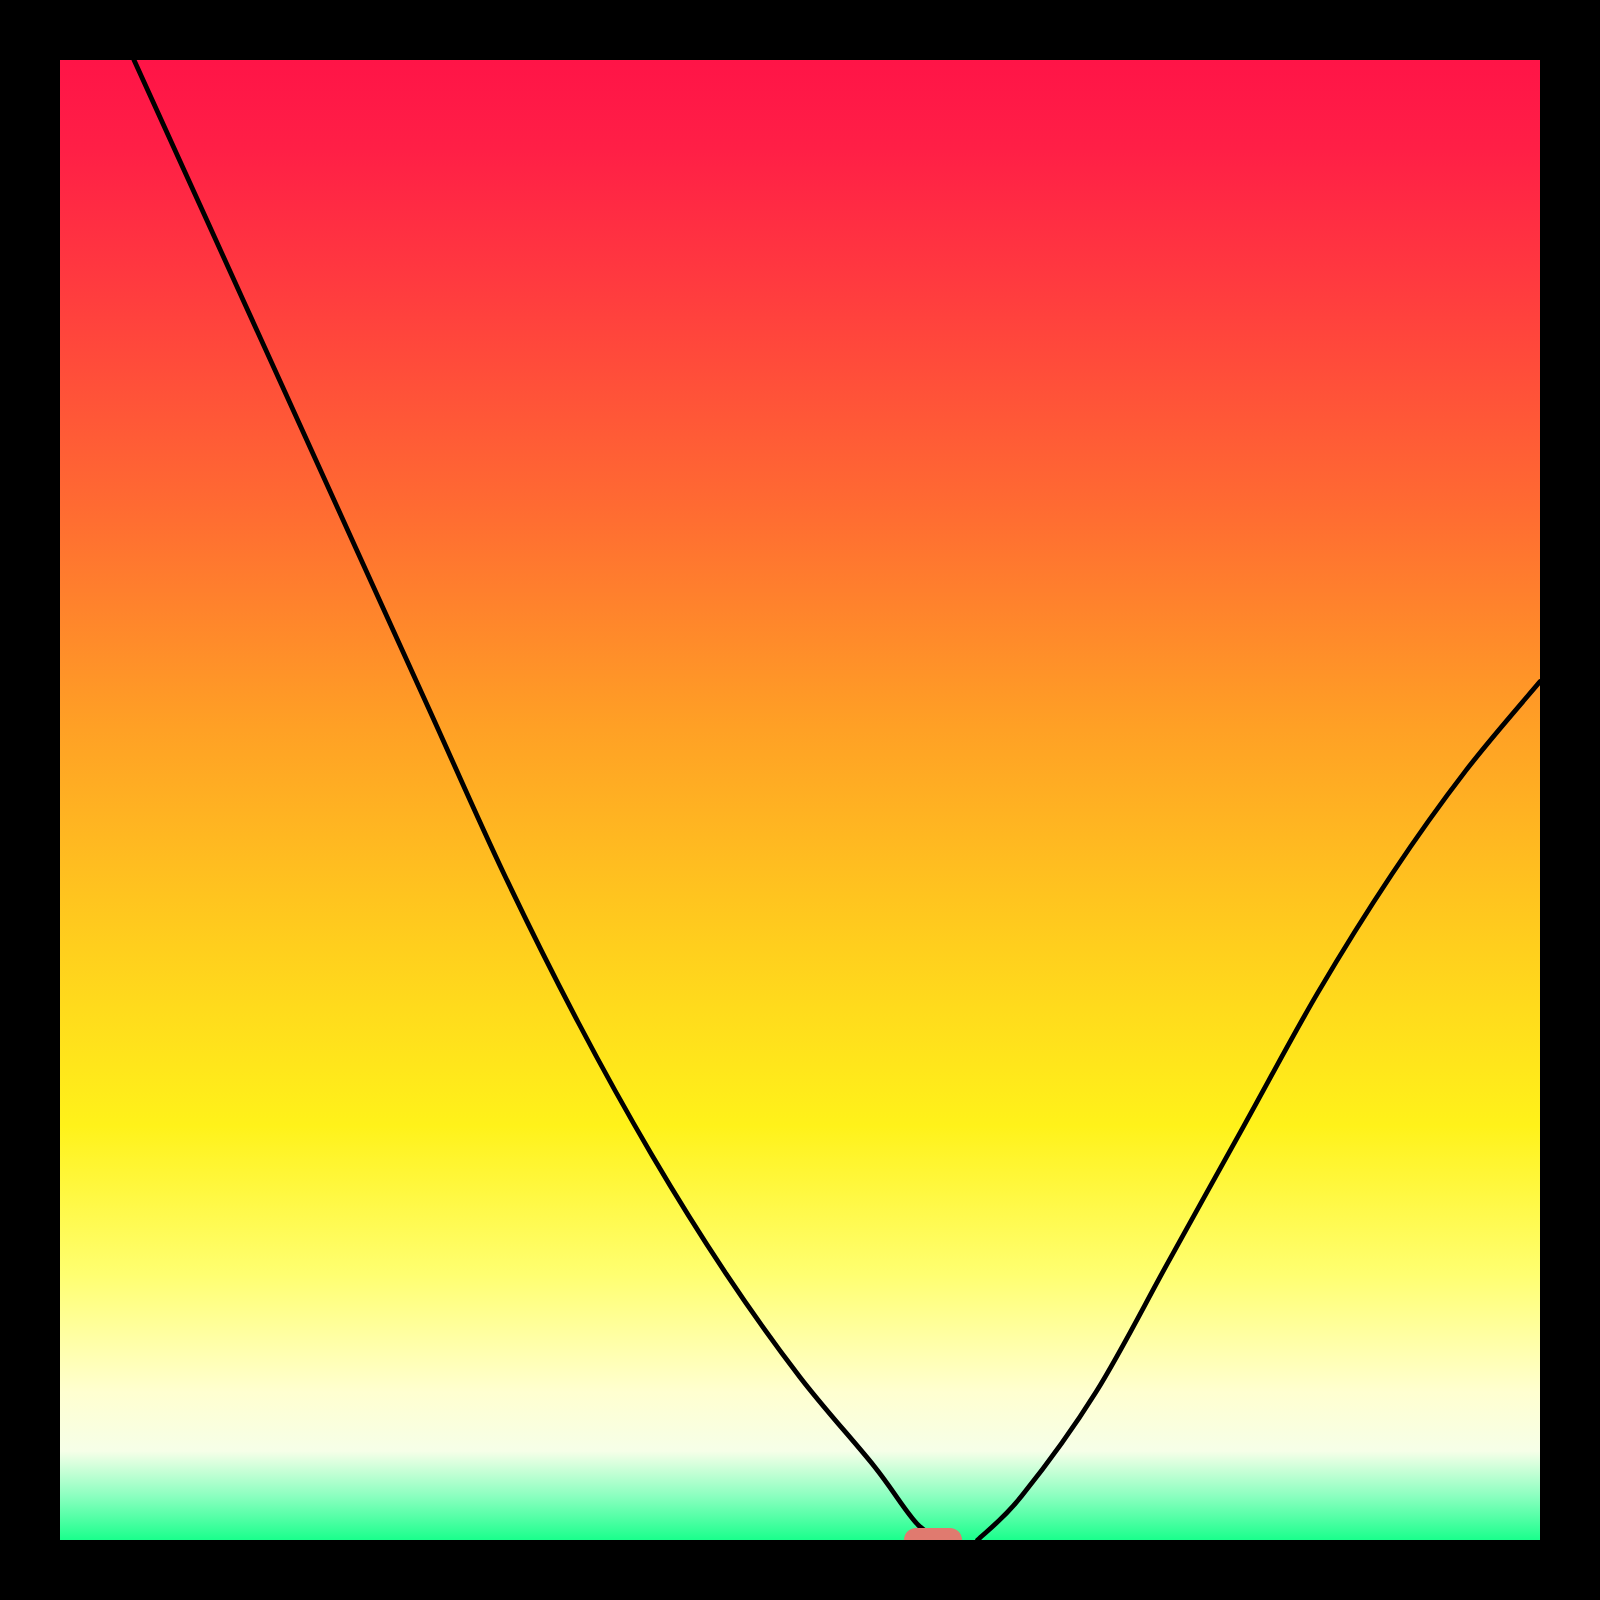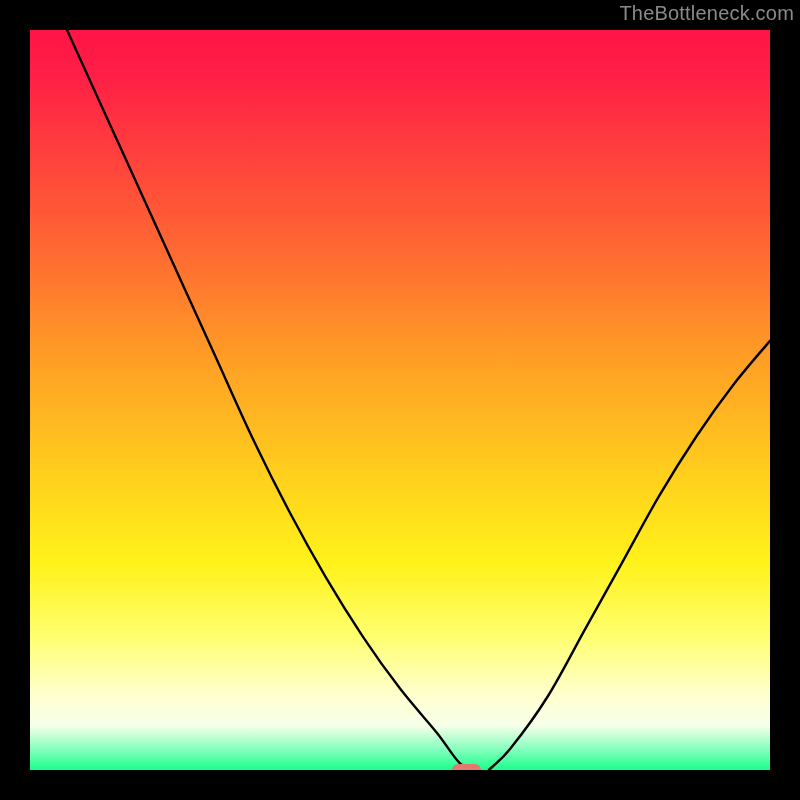--- a/index.html
+++ b/index.html
@@ -76,14 +76,13 @@
     <div class="gradient-bg"></div>
 
     <svg class="curve" viewBox="0 0 740 740" preserveAspectRatio="none">
       <path id="curve-left" fill="none" stroke="#000" stroke-width="2.4" stroke-linecap="round" d="M 37 0 C 43.166666666666664 13.566666666666663, 61.666666666666664 54.26666666666665, 74 81.39999999999998 C 86.33333333333333 108.5333333333333, 98.66666666666667 135.66666666666663, 111 162.79999999999995 C 123.33333333333333 189.93333333333328, 135.66666666666666 217.06666666666666, 148 244.2 C 160.33333333333334 271.3333333333333, 172.66666666666666 298.46666666666664, 185 325.59999999999997 C 197.33333333333334 352.7333333333333, 209.66666666666666 381.1, 222 407 C 234.33333333333334 432.9, 246.66666666666666 457.56666666666666, 259 481 C 271.3333333333333 504.43333333333334, 283.6666666666667 526.6333333333333, 296 547.6 C 308.3333333333333 568.5666666666667, 320.6666666666667 588.3, 333 606.8 C 345.3333333333333 625.3, 357.66666666666663 642.5666666666667, 370 658.6 C 382.33333333333337 674.6333333333333, 397.1333333333334 690.6666666666666, 407.00000000000006 703 C 416.86666666666673 715.3333333333334, 423.0333333333333 726.4333333333334, 429.2 732.6 C 435.3666666666667 738.7666666666667, 441.5333333333333 738.7666666666667, 444 740"></path>
       <path id="curve-right" fill="none" stroke="#000" stroke-width="2.4" stroke-linecap="round" d="M 458.8 740 C 462.5 736.3, 471.1333333333333 730.1333333333333, 481 717.8 C 490.8666666666667 705.4666666666666, 505.6666666666667 685.7333333333333, 518 666 C 530.3333333333334 646.2666666666667, 542.6666666666666 621.6, 555 599.4 C 567.3333333333334 577.1999999999999, 579.6666666666666 555, 592 532.8 C 604.3333333333334 510.59999999999997, 616.6666666666666 487.16666666666663, 629 466.2 C 641.3333333333334 445.23333333333335, 653.6666666666666 425.5, 666 407 C 678.3333333333334 388.5, 690.6666666666666 371.23333333333335, 703 355.2 C 715.3333333333334 339.16666666666663, 733.8333333333334 318.2, 740 310.8"></path>
     </svg>
 
     <div class="marker" id="min-marker" style="left: 421.8px; top: 733.71px; width: 29.6px; height: 12.58px; background: rgb(224, 122, 111);"></div>
   </div>
 
-  <div class="watermark">TheBottleneck.com</div>
 </div>
 
 </body></html>

